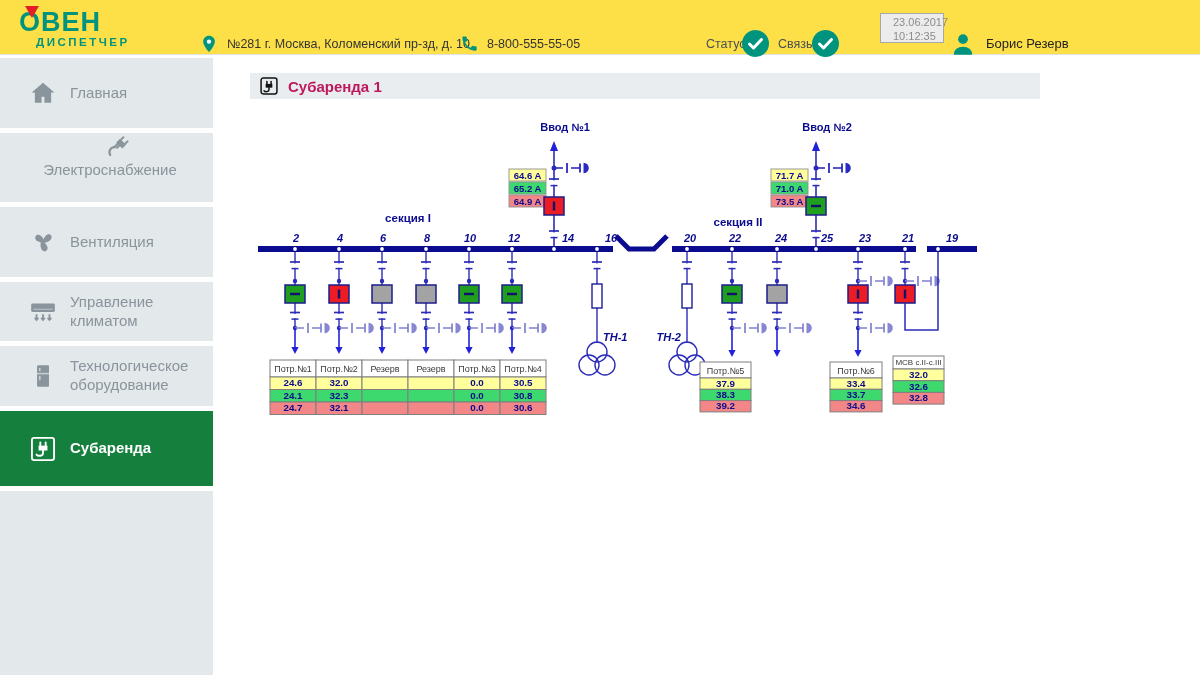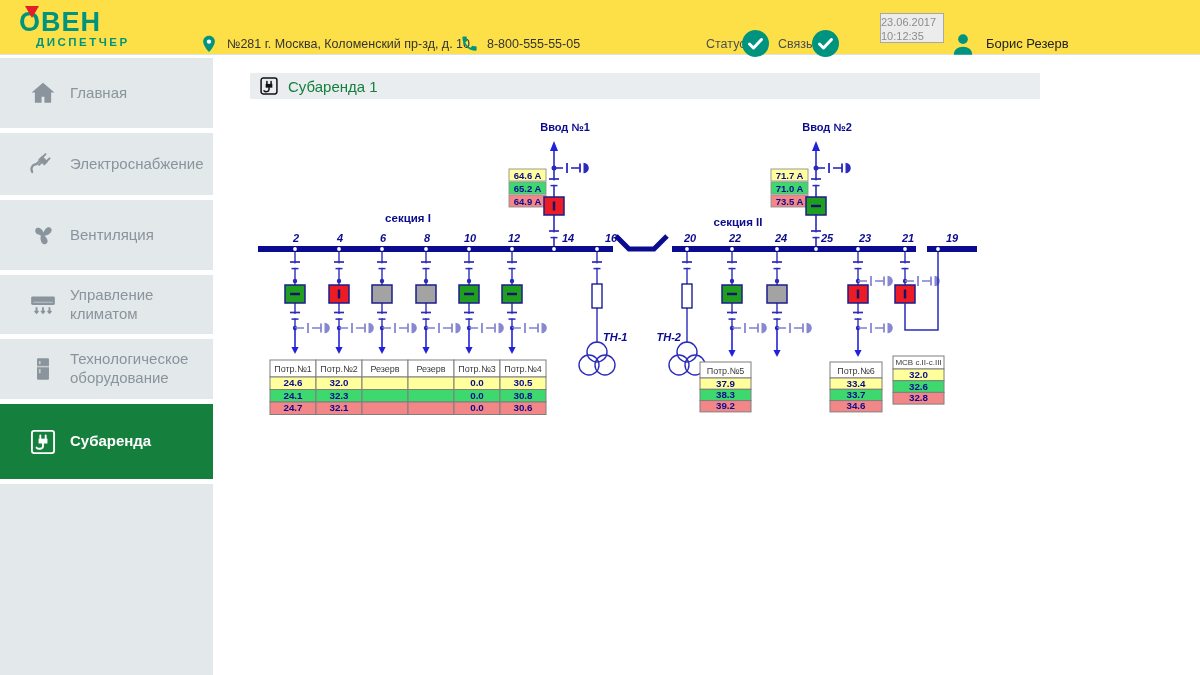--- a/index.html
+++ b/index.html
@@ -10,35 +10,35 @@
   .header { position:absolute; left:0; top:0; width:1200px; height:55px; background:#fde047; border-bottom:1px solid #dde2e4; }
   .logo { position:absolute; left:18px; top:5px; }
   .hdr-item { position:absolute; top:16px; height:55px; display:flex; align-items:center; color:#4a4f52; font-size:12.5px; }
   .hdr-icon { color:#00947E; }
   .addr { left:200px; gap:9px; color:#333; }
   .phone { left:460px; gap:8px; color:#333; }
   .status-lbl { left:706px; color:#4a4f52; }
   .status-circ { left:742px; }
   .link-lbl { left:778px; color:#4a4f52; }
   .link-circ { left:812px; }
-  .datebox { position:absolute; left:880px; top:13px; width:64px; height:30px; background:#ececec; border:1px solid #a9a9a9; color:#8c8c8c; font-size:11px; line-height:14px; padding:1px 0; }
+  .datebox { position:absolute; left:880px; top:13px; width:64px; height:30px; background:#ececec; border:1px solid #a9a9a9; color:#8c8c8c; font-size:11px; line-height:14px; padding:1px 12px; }
   .userblk { left:950px; gap:10px; color:#222; font-size:13px; }
 
   
   .sidebar { position:absolute; left:0; top:55px; width:213px; height:620px; background:#fff; padding-top:3px; display:flex; flex-direction:column; }
   .tile { background:#e3e8ea; margin-bottom:5px; display:flex; align-items:center; color:#8a949c; font-size:15px; line-height:1.25; flex:0 0 auto; }
   .tile .ticon { margin-left:29px; width:28px; height:28px; flex:0 0 28px; display:flex; align-items:center; justify-content:center; }
   .tile .tlabel { margin-left:13px; padding-right:6px; }
   .tile.active { background:#15803d; color:#fff; font-weight:bold; }
   .tile.filler { flex:1 1 auto; margin-bottom:0; }
 
   
   .titlestrip { position:absolute; left:250px; top:73px; width:790px; height:26px; background:#e9edef; display:flex; align-items:center; }
   .titlestrip .ticon { margin-left:9px; color:#111; display:flex; }
-  .titlestrip .ttext { margin-left:9px; font-size:15px; font-weight:normal; color:#15803d; }
+  .titlestrip .ttext { margin-left:9px; font-size:15px; font-weight:bold; color:#be185d; }
 
   svg.diagram { position:absolute; left:213px; top:55px; }
   svg text { font-family:"Liberation Sans", sans-serif; }
 </style>
 </head>
 <body>
 
 <div class="app">
 
   <div class="header">
@@ -101,21 +101,21 @@
 
   <nav class="sidebar" id="sidebar">
       <div class="tile" style="height: 70px;">
         <span class="ticon">
           <svg width="28" height="26" viewBox="0 0 24 24" fill="currentColor">
             <path d="M12 2.5L1.5 11.5h3V21h6.2v-5.6h2.6V21h6.2v-9.5h3z"></path>
           </svg>
         </span>
         <span class="tlabel">Главная</span>
       </div>
-      <div class="tile" style="height: 62px;">
+      <div class="tile" style="height: 69px; flex-direction: column;">
         <span class="ticon">
           <svg width="30" height="26" viewBox="0 0 26 24" fill="none" stroke="currentColor" stroke-width="2" stroke-linecap="round">
             <path d="M3 19.5c-2-3.5.3-7.2 4-7.4"></path>
             <path d="M7 12.1l3.2-3.4"></path>
             <g transform="rotate(45 14 8)">
               <path d="M11.3 3.5v3.2 M16.7 3.5v3.2" stroke-width="1.8"></path>
               <rect x="10" y="6.7" width="8" height="5" fill="currentColor" stroke="none"></rect>
               <path d="M14 11.7v3" stroke-width="1.8"></path>
             </g>
           </svg>

